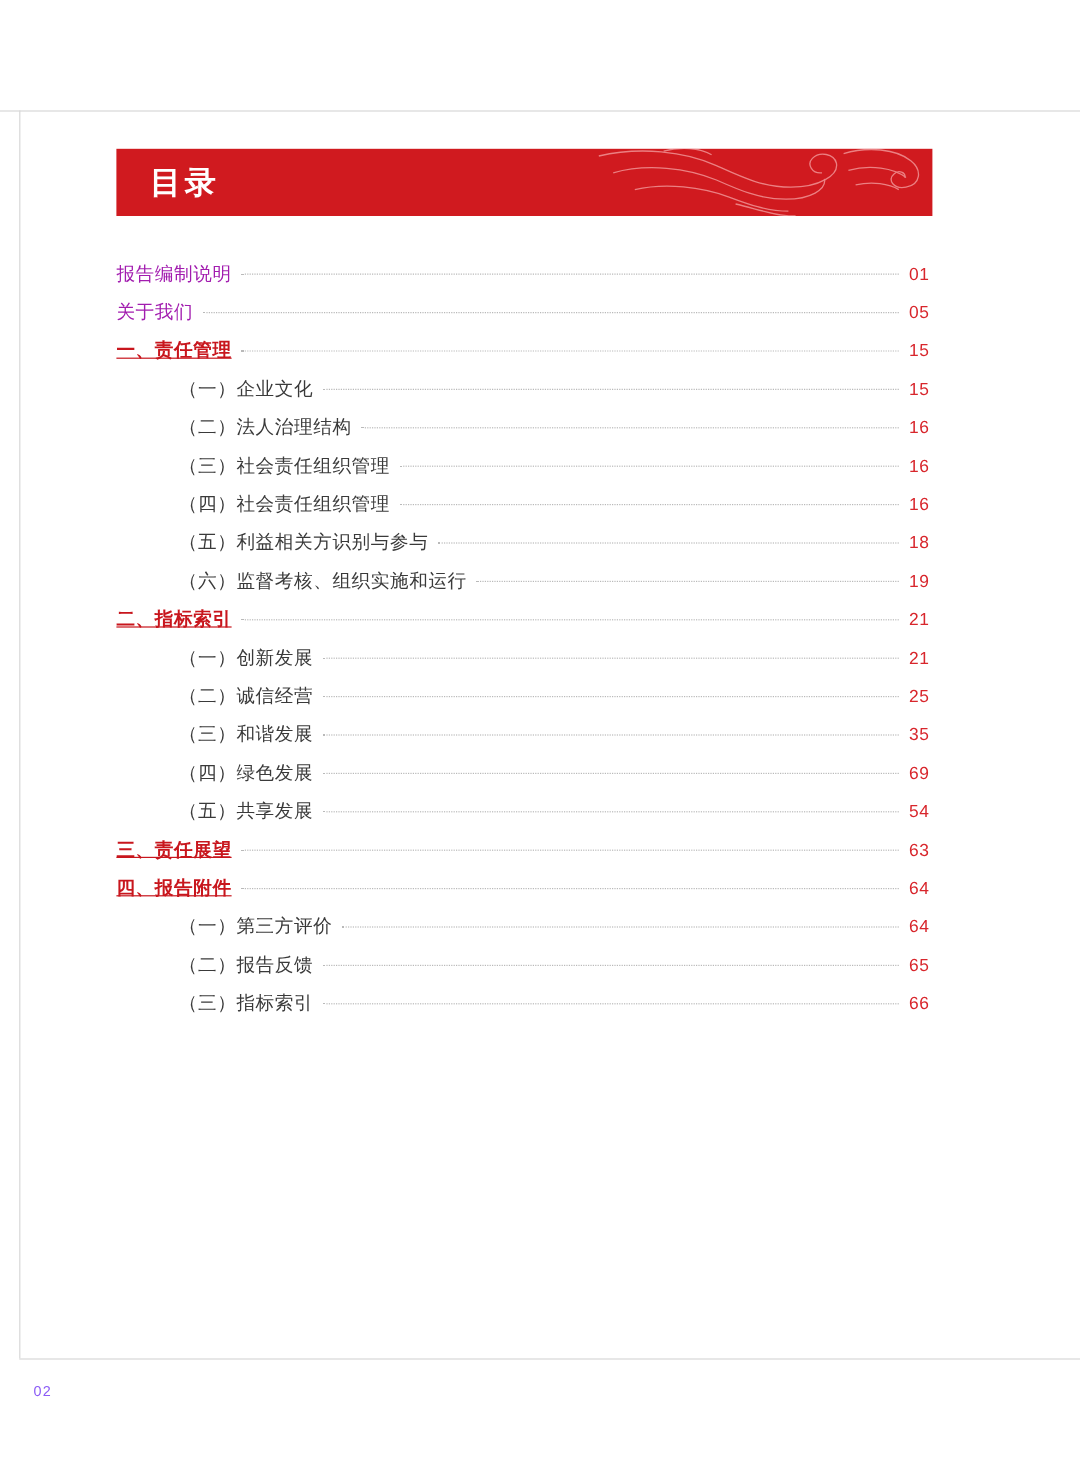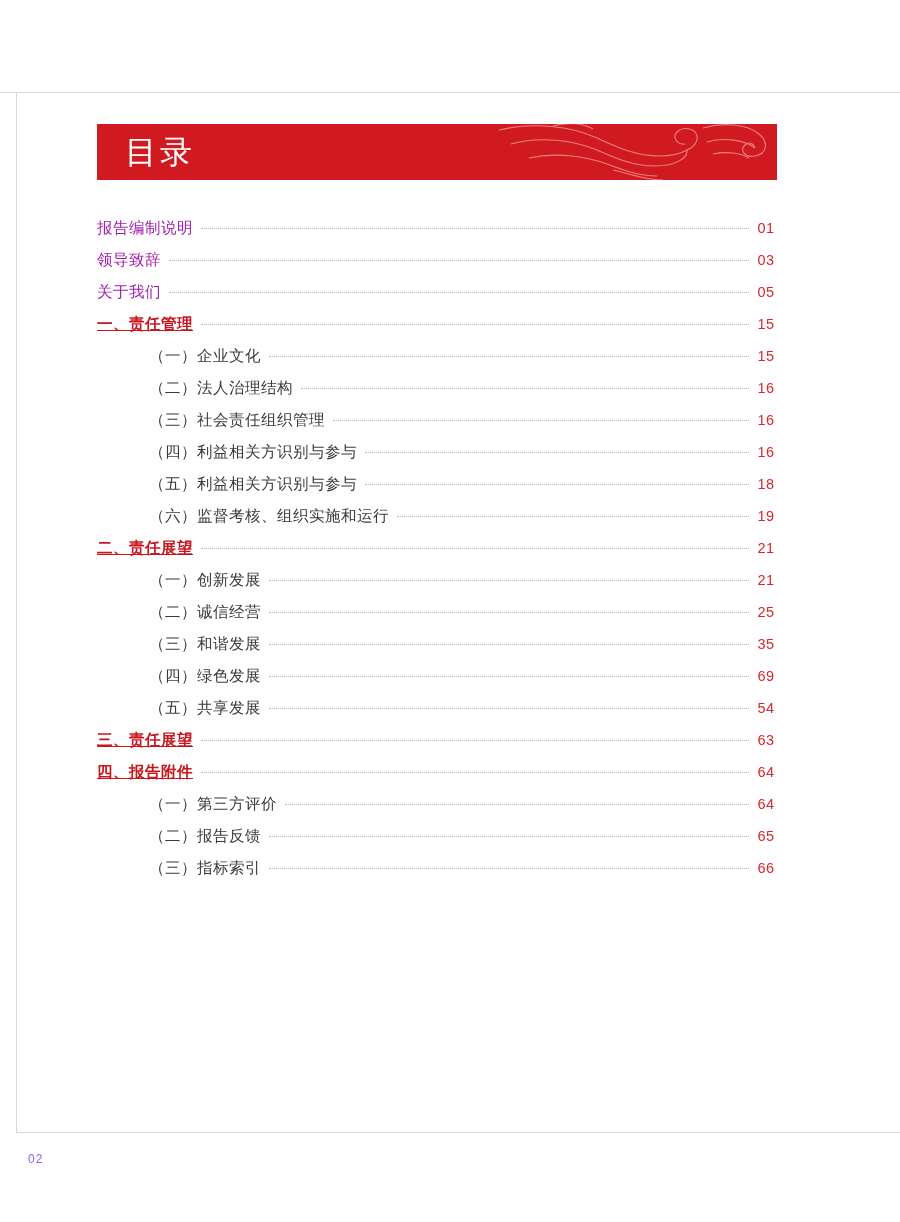--- a/index.html
+++ b/index.html
@@ -53,22 +53,22 @@
     width: 680px;
     height: 56px;
     background: #d01a1f;
     overflow: hidden;
   }
   .banner-title {
     position: absolute;
     left: 28px;
     top: 13px;
     color: #ffffff;
-    font-size: 32px;
-    font-weight: normal;
+    font-size: 26px;
+    font-weight: bold;
     letter-spacing: 3px;
     line-height: 30px;
   }
   .banner-ornament {
     position: absolute;
     right: 4px;
     top: -4px;
     width: 280px;
     height: 64px;
     opacity: 0.9;
@@ -160,25 +160,20 @@
   </div>
 
   <div class="toc">
 
   <div class="toc-row lvl0">
         <span class="toc-label">报告编制说明</span>
         <span class="toc-dots"></span>
         <span class="toc-page">01</span>
       </div>
       <div class="toc-row lvl0">
-        <span class="toc-label">领导致辞</span>
-        <span class="toc-dots"></span>
-        <span class="toc-page">03</span>
-      </div>
-      <div class="toc-row lvl0">
         <span class="toc-label">关于我们</span>
         <span class="toc-dots"></span>
         <span class="toc-page">05</span>
       </div>
       <div class="toc-row lvl1">
         <span class="toc-label">一、责任管理</span>
         <span class="toc-dots"></span>
         <span class="toc-page">15</span>
       </div>
       <div class="toc-row lvl2">
@@ -190,36 +185,36 @@
         <span class="toc-label">（二）法人治理结构</span>
         <span class="toc-dots"></span>
         <span class="toc-page">16</span>
       </div>
       <div class="toc-row lvl2">
         <span class="toc-label">（三）社会责任组织管理</span>
         <span class="toc-dots"></span>
         <span class="toc-page">16</span>
       </div>
       <div class="toc-row lvl2">
-        <span class="toc-label">（四）利益相关方识别与参与</span>
+        <span class="toc-label">（四）社会责任组织管理</span>
         <span class="toc-dots"></span>
         <span class="toc-page">16</span>
       </div>
       <div class="toc-row lvl2">
         <span class="toc-label">（五）利益相关方识别与参与</span>
         <span class="toc-dots"></span>
         <span class="toc-page">18</span>
       </div>
       <div class="toc-row lvl2">
         <span class="toc-label">（六）监督考核、组织实施和运行</span>
         <span class="toc-dots"></span>
         <span class="toc-page">19</span>
       </div>
       <div class="toc-row lvl1">
-        <span class="toc-label">二、责任展望</span>
+        <span class="toc-label">二、指标索引</span>
         <span class="toc-dots"></span>
         <span class="toc-page">21</span>
       </div>
       <div class="toc-row lvl2">
         <span class="toc-label">（一）创新发展</span>
         <span class="toc-dots"></span>
         <span class="toc-page">21</span>
       </div>
       <div class="toc-row lvl2">
         <span class="toc-label">（二）诚信经营</span>

